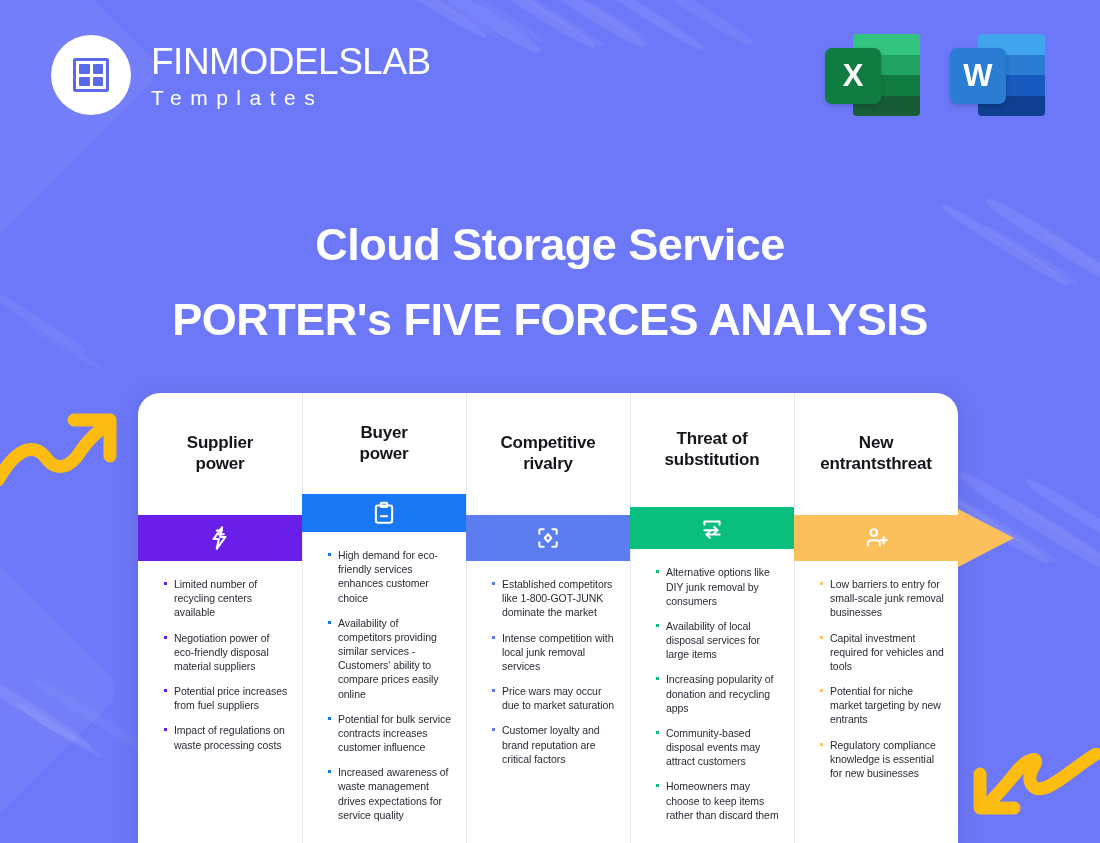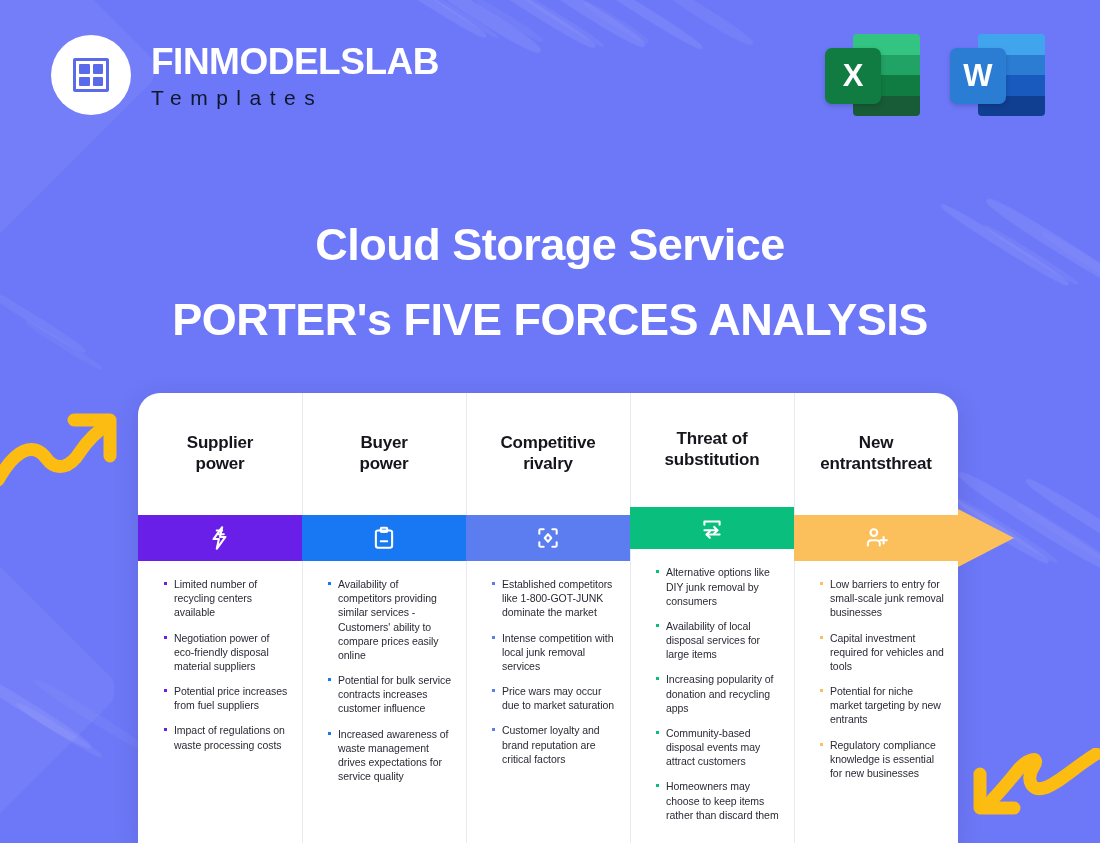--- a/index.html
+++ b/index.html
@@ -70,28 +70,28 @@
     gap: 3px;
     padding: 3px;
   }
   .logo-grid span {
     background: #5b6ae8;
     border-radius: 1px;
   }
   .logo-text { line-height: 1; }
   .logo-name {
     font-size: 37px;
-    font-weight: bold;
+    font-weight: normal;
     color: #ffffff;
     letter-spacing: -0.5px;
     text-align: center;
   }
   .logo-sub {
     font-size: 21px;
-    color: #0f172a;
+    color: #ffffff;
     letter-spacing: 8.5px;
     margin-top: 7px;
     font-weight: 300;
   }
 
   .office-icons {
     position: absolute;
     right: 55px; top: 27px;
     display: flex;
     gap: 30px;
@@ -389,20 +389,24 @@
             <svg width="26" height="26" viewBox="0 0 24 24" fill="none" stroke="#fff" stroke-width="1.9" stroke-linecap="round" stroke-linejoin="round">
               <rect x="4.5" y="5" width="15" height="16" rx="2"></rect>
               <rect x="9" y="2.5" width="6" height="4" rx="1"></rect>
               <path d="M9 15 h6"></path>
             </svg>
           </span>
         </div>
         <div class="bullets">
           <div class="bullet">
             <span class="bullet-dot" style="background: rgb(24, 119, 242);"></span>
+            <span class="bullet-text">High demand for eco-friendly services enhances customer choice</span>
+          </div>
+          <div class="bullet">
+            <span class="bullet-dot" style="background: rgb(24, 119, 242);"></span>
             <span class="bullet-text">Availability of competitors providing similar services  - Customers' ability to compare prices easily online</span>
           </div>
           <div class="bullet">
             <span class="bullet-dot" style="background: rgb(24, 119, 242);"></span>
             <span class="bullet-text">Potential for bulk service contracts increases customer influence</span>
           </div>
           <div class="bullet">
             <span class="bullet-dot" style="background: rgb(24, 119, 242);"></span>
             <span class="bullet-text">Increased awareness of waste management drives expectations for service quality</span>
           </div>

